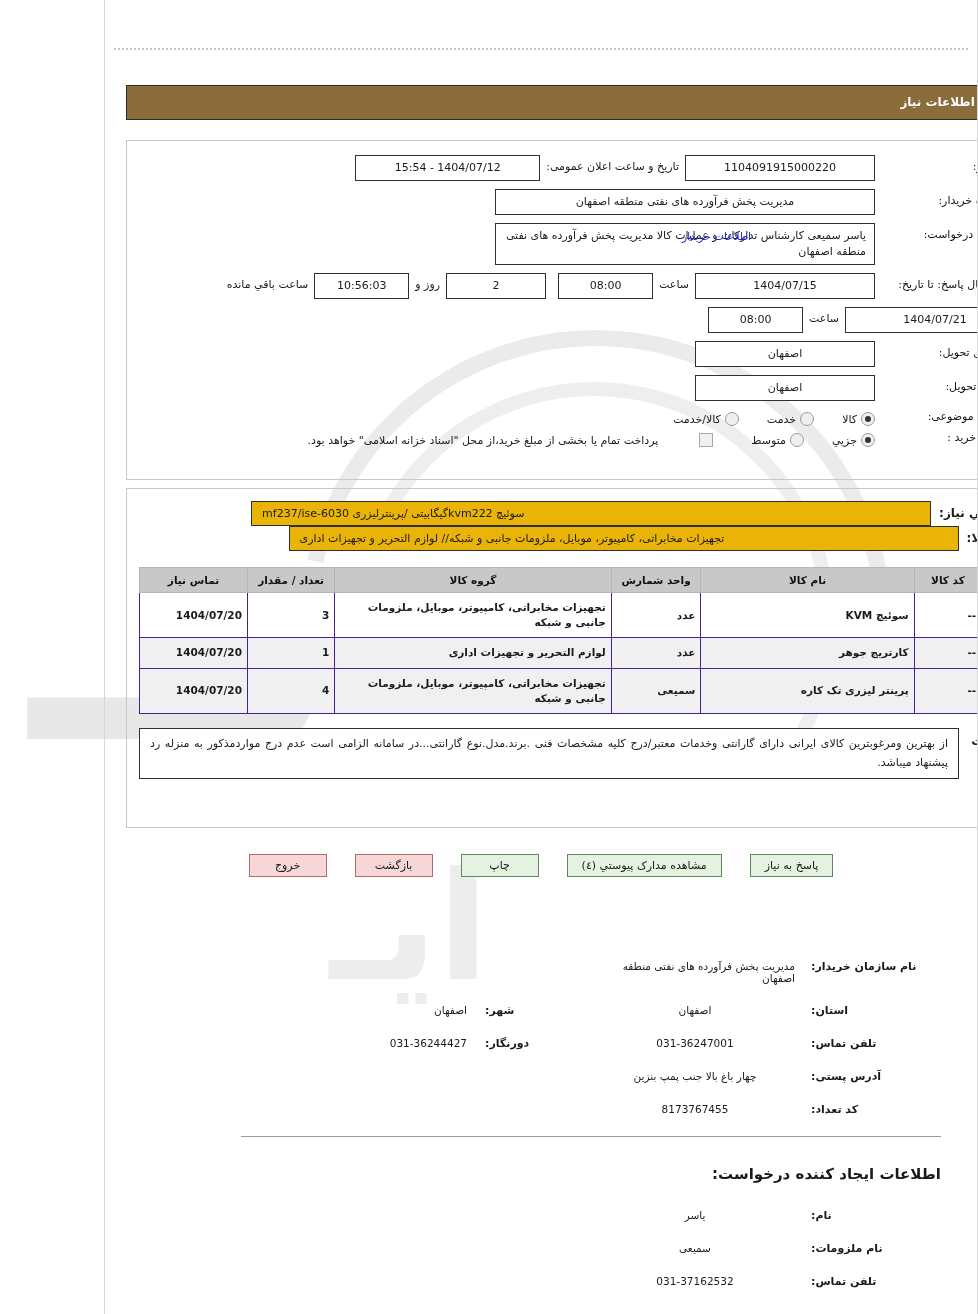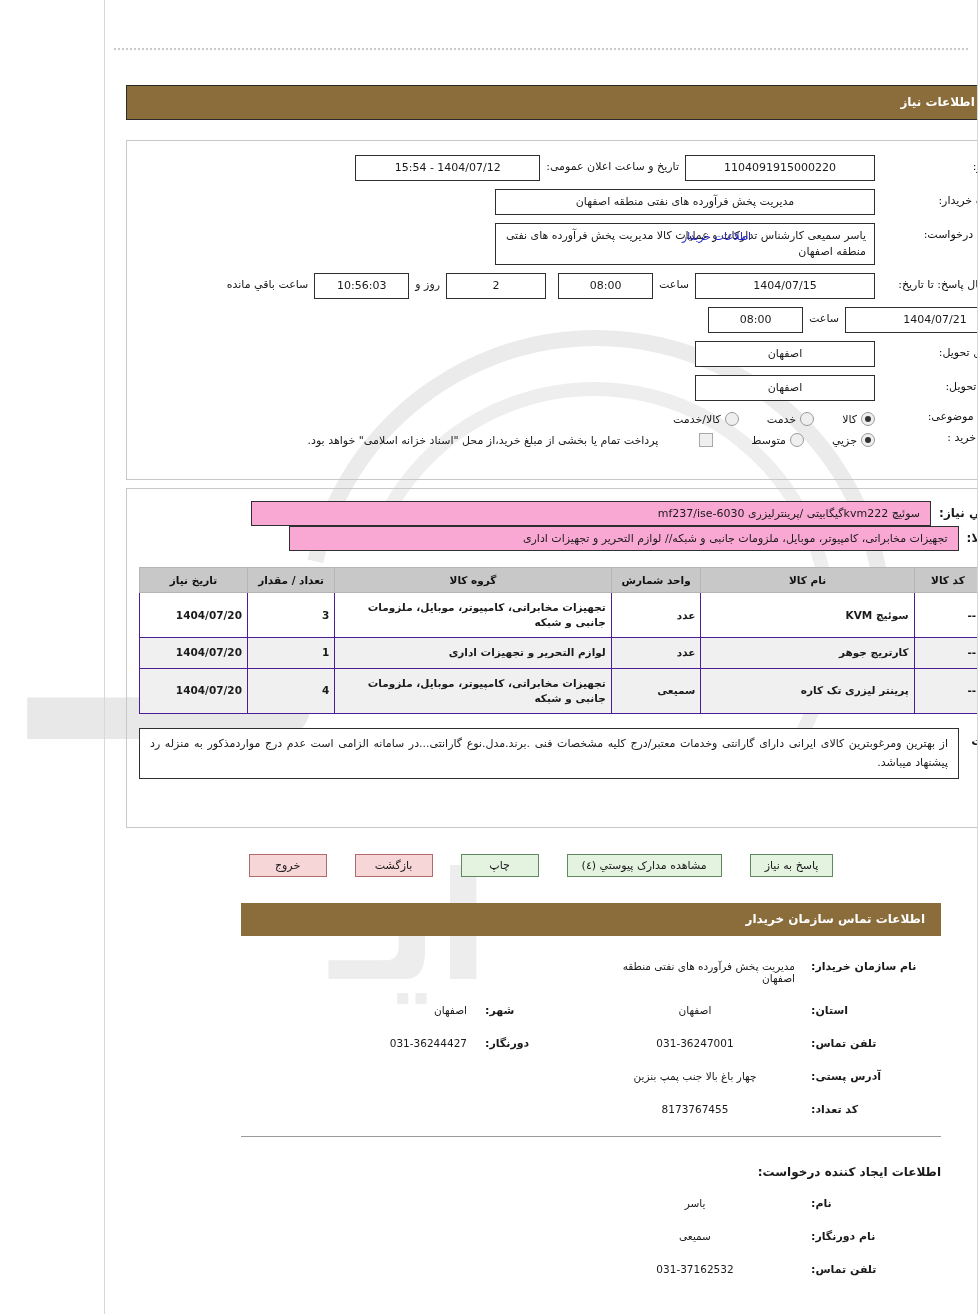--- a/index.html
+++ b/index.html
@@ -226,24 +226,24 @@
     gap: 8px;
   }
   .need-label {
     font-weight: bold;
     font-size: 12px;
     padding-top: 5px;
     white-space: nowrap;
   }
   .need-value {
     border: 1px solid #2f2f2f;
-    background: #f9a8d4;
+    background: #eab308;
     padding: 5px 10px;
     font-size: 11px;
-    text-align: right;
+    text-align: left;
     box-sizing: border-box;
   }
   .sub-title {
     font-weight: bold;
     font-size: 12px;
     margin: 14px 0 14px 0;
     text-align: right;
   }
 
   
@@ -346,23 +346,23 @@
   .c-col-a { width: 130px; flex: 0 0 130px; text-align: left; }
   .c-col-b { width: 200px; flex: 0 0 200px; text-align: right; padding-right: 6px;}
   .c-col-c { width: 110px; flex: 0 0 110px; text-align: left; }
   .c-col-d { width: 150px; flex: 0 0 150px; text-align: right; padding-right: 8px;}
   .hr-sep {
     border-top: 1px solid #9a9a9a;
     margin: 10px 0 28px 0;
   }
   .creator-heading {
     font-weight: bold;
-    font-size: 12px;
-    text-align: right;
-    margin-bottom: 18px;
+    font-size: 15px;
+    text-align: right;
+    margin-bottom: 26px;
   }
 </style>
 </head>
 <body>
 
 <div class="watermark-layer">
   <div class="wm-arc"></div>
   <div class="wm-arc2"></div>
   <div class="wm-text wm-main">ه‍ـ</div>
   <div class="wm-text wm-sub">ايـ</div>
@@ -480,21 +480,21 @@
     <div style="margin-top:16px;">
       <table class="goods">
         <thead>
           <tr>
             <th style="width:34px;">ردیف</th>
             <th style="width:60px;">کد کالا</th>
             <th style="width:210px;">نام کالا</th>
             <th style="width:82px;">واحد شمارش</th>
             <th style="width:275px;">گروه کالا</th>
             <th style="width:80px;">تعداد / مقدار</th>
-            <th style="width:100px;">تاریخ نیاز</th>
+            <th style="width:100px;">تماس نیاز</th>
           </tr>
         </thead>
         <tbody>
           <tr class="norm">
             <td>1</td>
             <td>--</td>
             <td>سوئیچ KVM</td>
             <td>عدد</td>
             <td>تجهیزات مخابراتی، کامپیوتر، موبایل، ملزومات جانبی و شبکه</td>
             <td>3</td>
@@ -532,23 +532,20 @@
   </div>
 
   <div class="btnbar" style="position:absolute; left:0; right:0; top:838px;">
     <div class="btn">پاسخ به نیاز</div>
     <div class="btn">مشاهده مدارک پیوستي (٤)</div>
     <div class="btn">چاپ</div>
     <div class="btn red">بازگشت</div>
     <div class="btn red">خروج</div>
   </div>
 
-  <div style="position:absolute; left:137px; top:903px; width:700px;">
-    <div class="section-bar" style="border:none;">اطلاعات تماس سازمان خریدار</div>
-  </div>
 
   <div style="position:absolute; left:137px; top:960px; width:700px;">
     <div class="contact-wrap">
 
       <div class="crow">
         <div class="c-col-a clabel">نام سازمان خریدار:</div>
         <div class="c-col-b cvalue">مدیریت پخش فرآورده های نفتی منطقه اصفهان</div>
       </div>
 
       <div class="crow">
@@ -578,21 +575,21 @@
       <div class="hr-sep"></div>
 
       <div class="creator-heading">اطلاعات ایجاد کننده درخواست:</div>
 
       <div class="crow">
         <div class="c-col-a clabel">نام:</div>
         <div class="c-col-b cvalue" style="text-align:center;">یاسر</div>
       </div>
 
       <div class="crow">
-        <div class="c-col-a clabel">نام دورنگار:</div>
+        <div class="c-col-a clabel">نام ملزومات:</div>
         <div class="c-col-b cvalue" style="text-align:center;">سمیعی</div>
       </div>
 
       <div class="crow">
         <div class="c-col-a clabel">تلفن تماس:</div>
         <div class="c-col-b cvalue" style="text-align:center;">031-37162532</div>
       </div>
 
     </div>
   </div>

